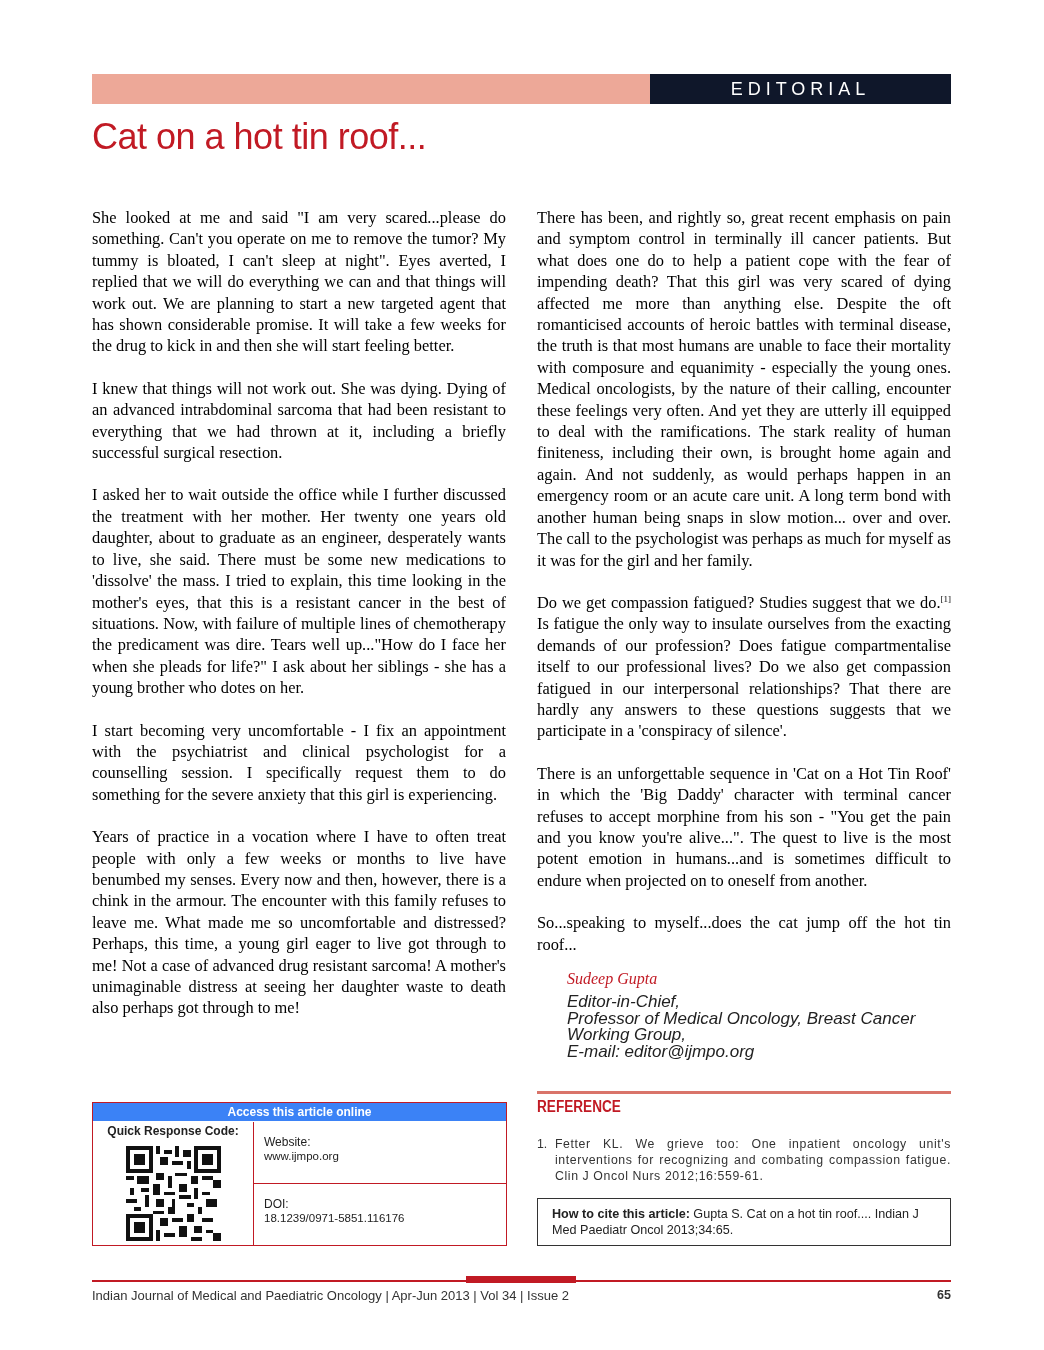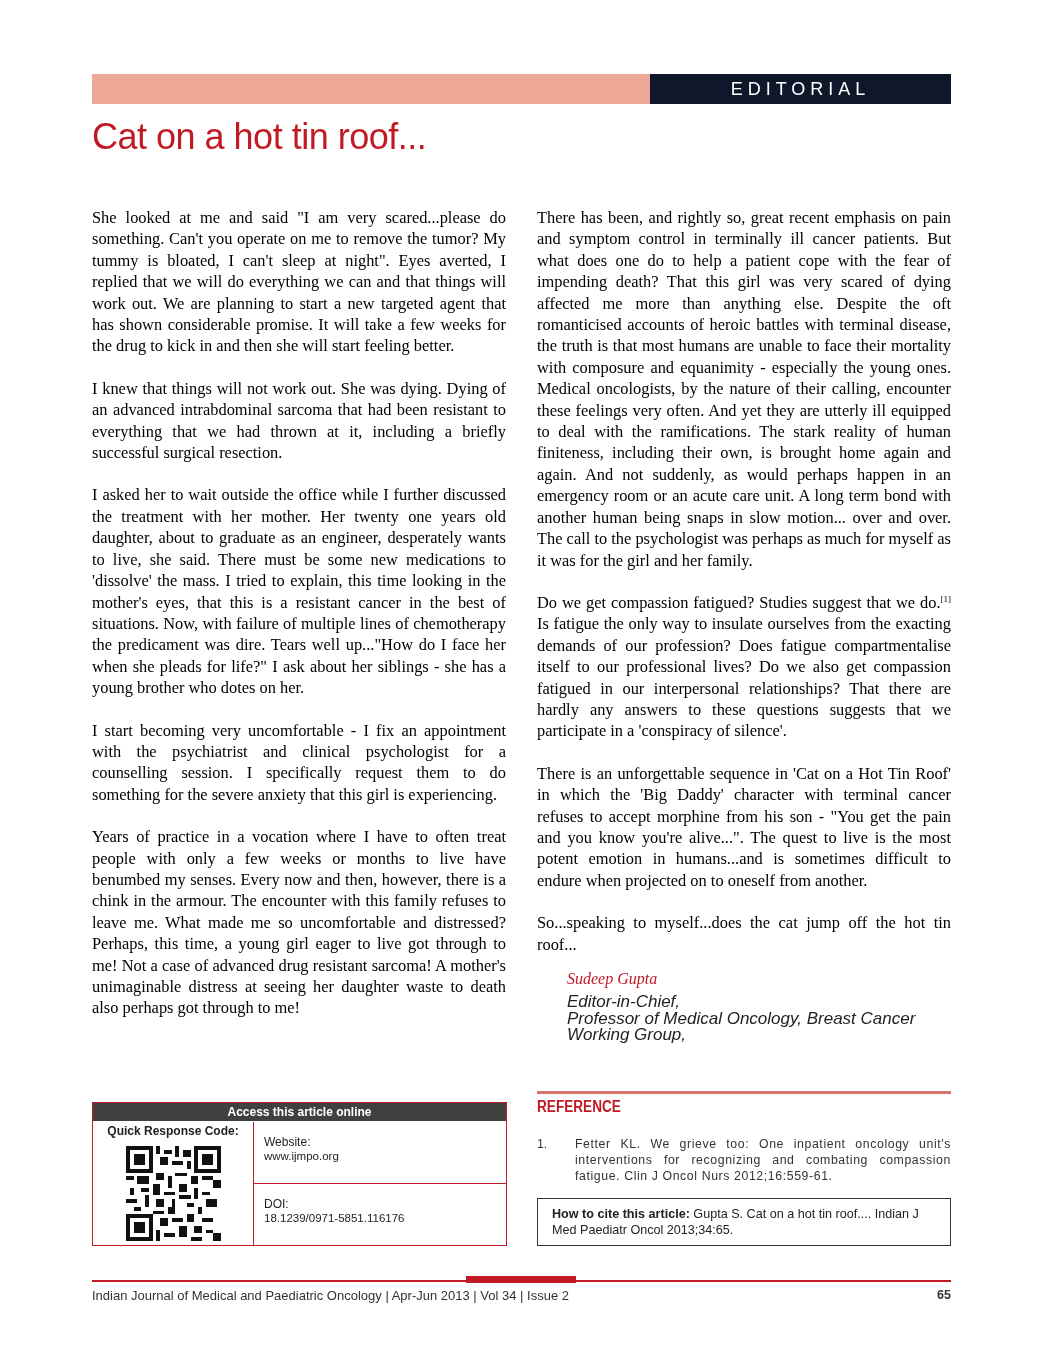--- a/index.html
+++ b/index.html
@@ -24,29 +24,29 @@
   .sig { position: absolute; left: 567px; top: 970px; width: 414px; text-align: left; }
   .sig-name { font-family: "Liberation Serif", serif; font-style: italic; font-size: 16px; color: #c11a24; margin-bottom: 6px; }
   .sig-line { font-family: "Liberation Sans", sans-serif; font-style: italic; font-size: 17px; line-height: 16.5px; color: #222; }
 
   .ref-rule { position: absolute; left: 537px; top: 1091px; width: 414px; height: 3px; background: #d9746a; }
   .ref-title { position: absolute; left: 537px; top: 1098px; font-family: "Liberation Sans", sans-serif;
     font-weight: bold; font-size: 16px; color: #c11a24; transform: scaleX(0.85); transform-origin: left; }
   .ref-item { position: absolute; left: 537px; top: 1136px; width: 414px; font-family: "Liberation Sans", sans-serif;
     font-size: 12.3px; line-height: 16px; color: #333; }
   .ref-num { position: absolute; left: 0; top: 0; }
-  .ref-text { margin-left: 38px; text-align: justify; letter-spacing: 0.6px; }
+  .ref-text { margin-left: 18px; text-align: justify; letter-spacing: 0.6px; }
 
   .cite-box { position: absolute; left: 537px; top: 1198px; width: 412px; height: 46px; border: 1px solid #333;
     box-sizing: content-box; font-family: "Liberation Sans", sans-serif; font-size: 12.6px; line-height: 16px; color: #222; }
   .cite-inner { padding: 7px 10px 0 14px; }
   .cite-bold { font-weight: bold; }
 
   .access { position: absolute; left: 92px; top: 1102px; width: 413px; height: 142px; border: 1px solid #c11a24; }
-  .access-hdr { height: 18px; background: #404040; color: #fff; font-family: "Liberation Sans", sans-serif;
+  .access-hdr { height: 18px; background: #3b82f6; color: #fff; font-family: "Liberation Sans", sans-serif;
     font-weight: bold; font-size: 12px; line-height: 18px; text-align: center; }
   .access-left { position: absolute; left: 0; top: 19px; width: 160px; height: 123px; border-right: 1px solid #c11a24; }
   .qr-label { font-family: "Liberation Sans", sans-serif; font-weight: bold; font-size: 12px; text-align: center; margin-top: 2px; color: #222; }
   .qr { position: absolute; left: 33px; top: 24px; width: 95px; height: 95px; }
   .access-right { position: absolute; left: 161px; top: 19px; right: 0; height: 123px; }
   .access-cell { position: absolute; left: 0; right: 0; height: 61px; font-family: "Liberation Sans", sans-serif; font-size: 11.5px; color: #222; }
   .cell-top { top: 0; border-bottom: 1px solid #c11a24; }
   .cell-bottom { top: 62px; }
   .cell-label { font-weight: normal; font-size: 12px; padding-left: 10px; }
   .cell-val { padding-left: 10px; margin-top: 1px; }
@@ -78,20 +78,21 @@
     <p>There has been, and rightly so, great recent emphasis on pain and symptom control in terminally ill cancer patients. But what does one do to help a patient cope with the fear of impending death? That this girl was very scared of dying affected me more than anything else. Despite the oft romanticised accounts of heroic battles with terminal disease, the truth is that most humans are unable to face their mortality with composure and equanimity - especially the young ones. Medical oncologists, by the nature of their calling, encounter these feelings very often. And yet they are utterly ill equipped to deal with the ramifications. The stark reality of human finiteness, including their own, is brought home again and again. And not suddenly, as would perhaps happen in an emergency room or an acute care unit. A long term bond with another human being snaps in slow motion... over and over. The call to the psychologist was perhaps as much for myself as it was for the girl and her family.</p>
     <p><span>Do we get compassion fatigued? Studies suggest that we do.</span><sup>[1]</sup><span> Is fatigue the only way to insulate ourselves from the exacting demands of our profession? Does fatigue compartmentalise itself to our professional lives? Do we also get compassion fatigued in our interpersonal relationships? That there are hardly any answers to these questions suggests that we participate in a 'conspiracy of silence'.</span></p>
     <p>There is an unforgettable sequence in 'Cat on a Hot Tin Roof' in which the 'Big Daddy' character with terminal cancer refuses to accept morphine from his son - "You get the pain and you know you're alive...". The quest to live is the most potent emotion in humans...and is sometimes difficult to endure when projected on to oneself from another.</p>
     <p>So...speaking to myself...does the cat jump off the hot tin roof...</p>
   </div>
 
   <div class="sig">
     <div class="sig-name">Sudeep Gupta</div>
     <div class="sig-line">Editor-in-Chief,</div>
     <div class="sig-line">Professor of Medical Oncology, Breast Cancer Working Group,</div>
+    <div class="sig-line">E-mail: editor@ijmpo.org</div>
   </div>
 
   <div class="ref-rule"></div>
   <div class="ref-title">REFERENCE</div>
   <div class="ref-item">
     <span class="ref-num">1.</span>
     <div class="ref-text">Fetter KL. We grieve too: One inpatient oncology unit's interventions for recognizing and combating compassion fatigue. Clin J Oncol Nurs 2012;16:559-61.</div>
   </div>
 
   <div class="cite-box">

